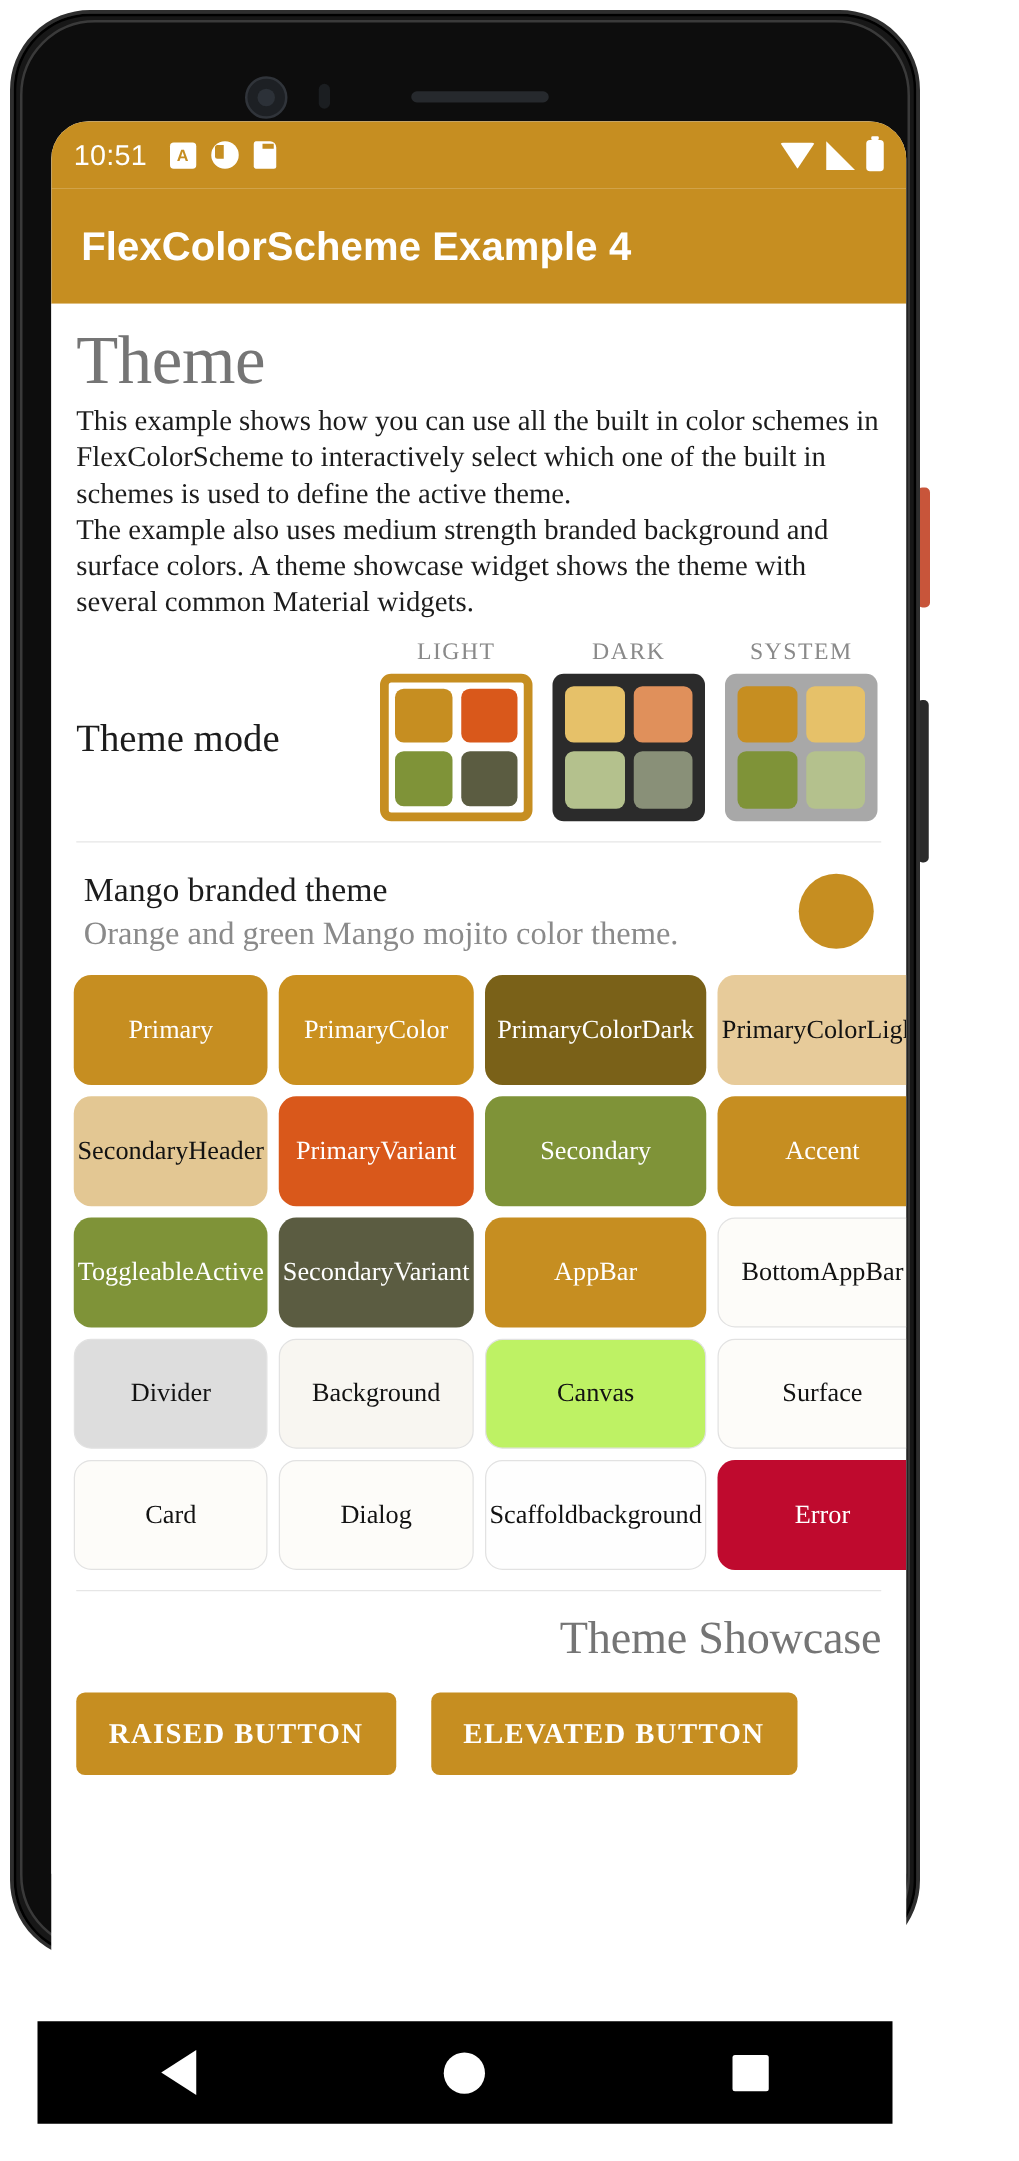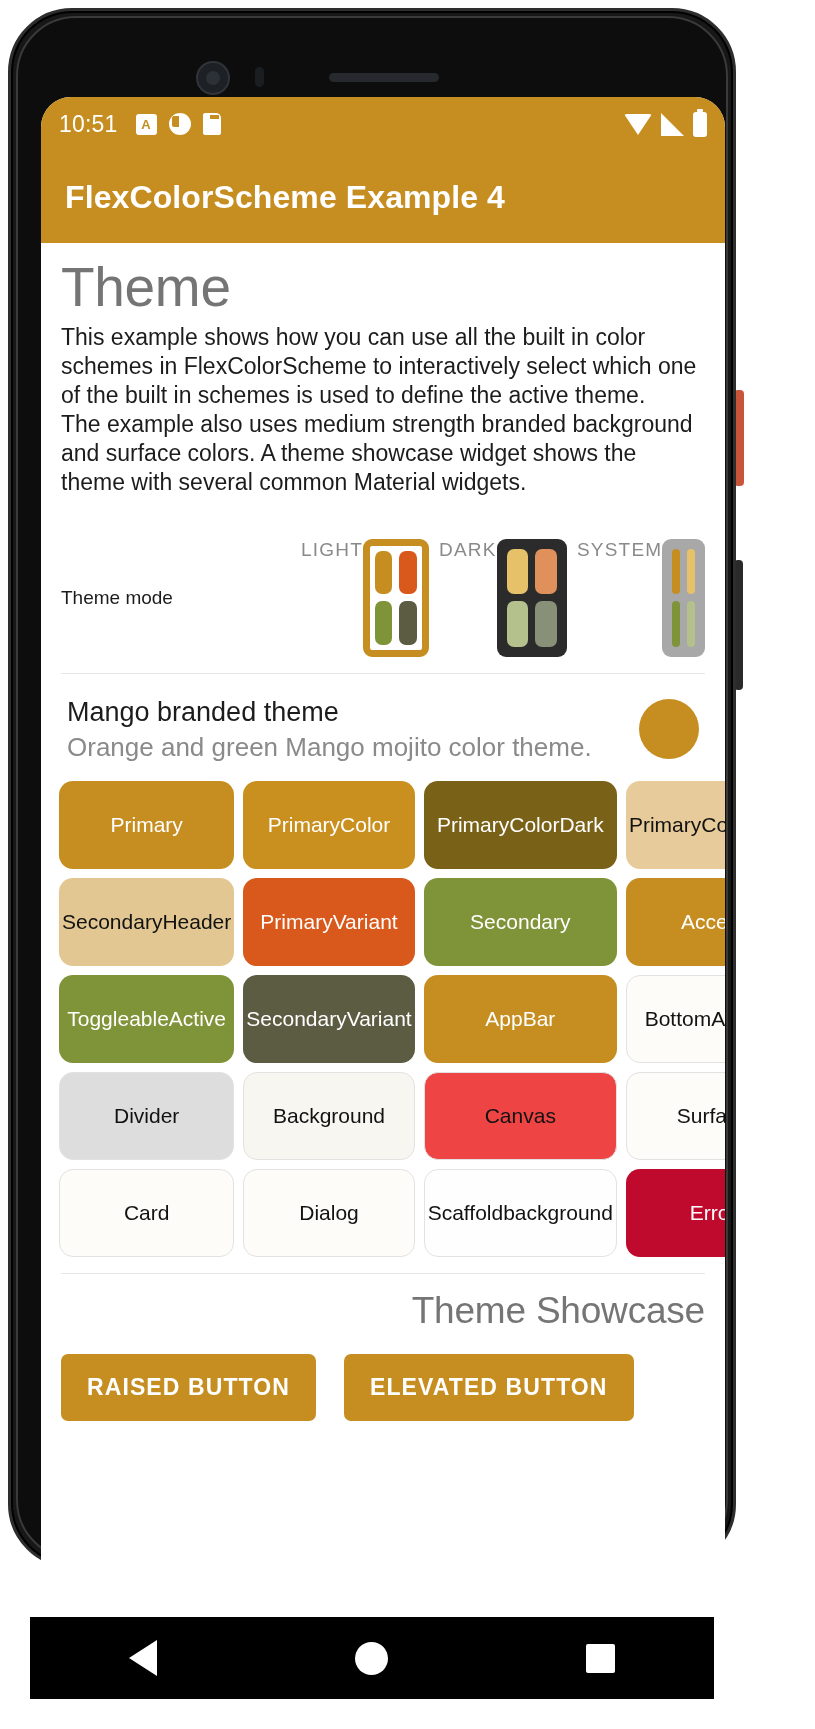--- a/index.html
+++ b/index.html
@@ -194,20 +194,21 @@
     font-weight: bold;
     letter-spacing: 0.1px;
   }
 
   
   .content {
     background: #ffffff;
     height: 1256px;
     overflow: hidden;
     padding: 0;
+    font-family: Liberation Serif, serif;
   }
 
   .h-theme {
     font-size: 55px;
     color: #757575;
     font-weight: normal;
     letter-spacing: -0.3px;
     line-height: 1.05;
     margin-top: 16px;
     margin-left: 20px;
@@ -220,27 +221,27 @@
   }
 
   
   .theme-mode-row {
     display: flex;
     align-items: flex-end;
     margin: 20px 20px 0 20px;
     height: 140px;
   }
   .theme-mode-label {
-    font-size: 19px;
+    font-size: 31px;
     color: #1c1c1c;
     padding-bottom: 48px;
     flex: 1;
   }
   .mode-group { display: flex; gap: 10px; align-items: flex-end; }
-  .mode-item { display: flex; flex-direction: row; width: 128px; }
+  .mode-item { display: flex; flex-direction: column; align-items: center; width: 128px; }
   .mode-cap {
     font-size: 19px;
     color: #8a8a8a;
     letter-spacing: 1.2px;
     margin-bottom: 6px;
   }
   .mode-box {
     width: 122px; height: 118px;
     border-radius: 9px;
     padding: 10px;
@@ -500,21 +501,21 @@
             <div class="cbox bordered" style="background: rgb(253, 252, 249); color: rgb(18, 18, 18);">
               <div>Bottom</div>
               <div>AppBar</div>
             </div>
             <div class="cbox bordered" style="background: rgb(221, 221, 221); color: rgb(18, 18, 18);">
               <div>Divider</div>
             </div>
             <div class="cbox bordered" style="background: rgb(248, 246, 241); color: rgb(18, 18, 18);">
               <div>Background</div>
             </div>
-            <div class="cbox bordered" style="background: #ef4444; color: rgb(18, 18, 18);">
+            <div class="cbox bordered" style="background: #bef264; color: rgb(18, 18, 18);">
               <div>Canvas</div>
             </div>
             <div class="cbox bordered" style="background: rgb(253, 252, 249); color: rgb(18, 18, 18);">
               <div>Surface</div>
             </div>
             <div class="cbox bordered" style="background: rgb(253, 252, 249); color: rgb(18, 18, 18);">
               <div>Card</div>
             </div>
             <div class="cbox bordered" style="background: rgb(253, 252, 249); color: rgb(18, 18, 18);">
               <div>Dialog</div>

